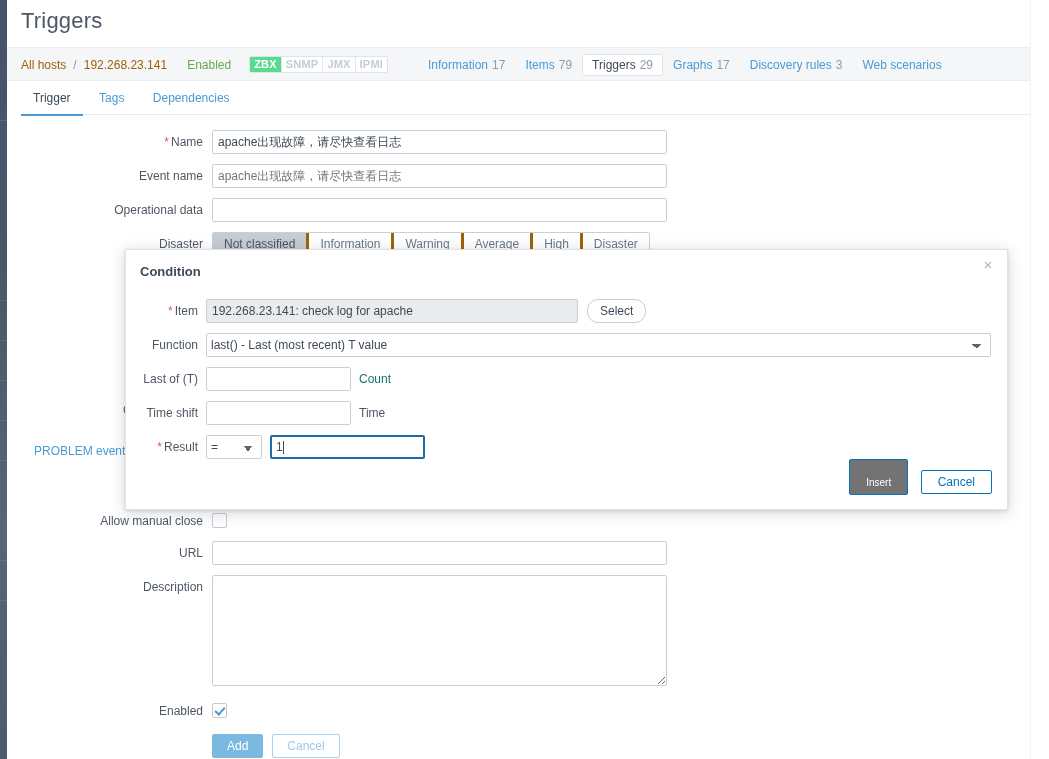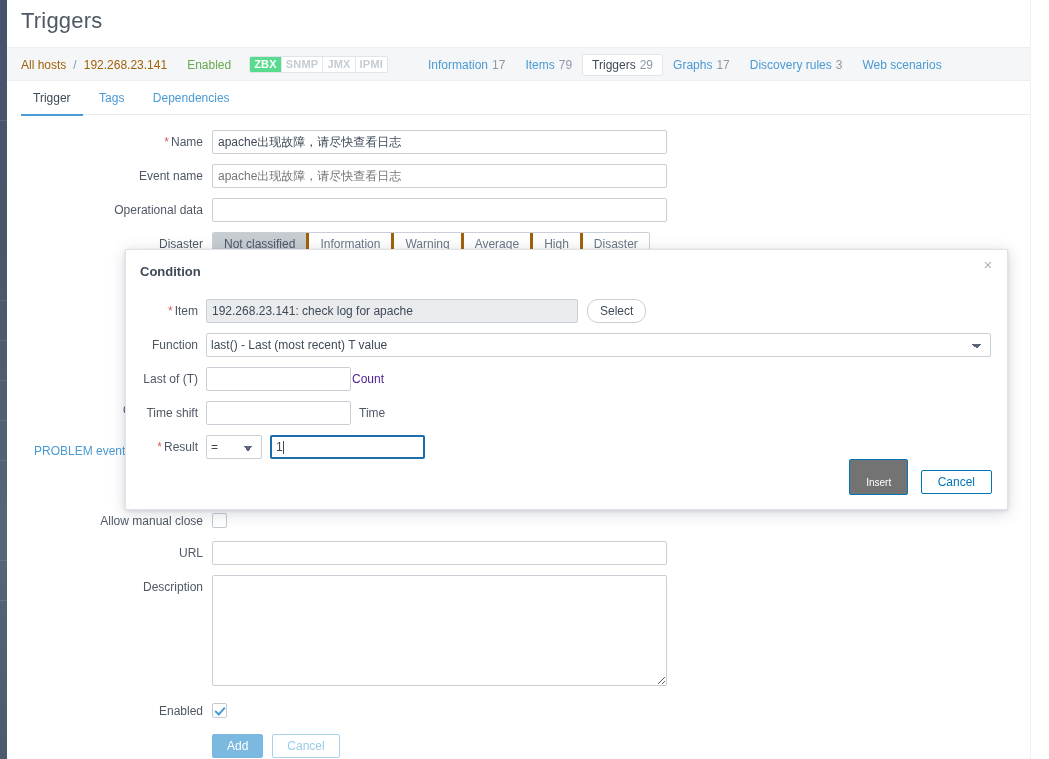--- a/index.html
+++ b/index.html
@@ -549,21 +549,21 @@
     <div class="mrow" style="left:8px; top:83px;">
       <div class="mlabel">Function</div>
       <select class="msel" style="width:785px;">
         <option>last() - Last (most recent) T value</option>
       </select>
     </div>
 
     <div class="mrow" style="left:8px; top:117px;">
       <div class="mlabel">Last of (T)</div>
       <input class="minput" style="width: 145px;" value="">
-      <span style="font-size:12px;color:#4c1d95;line-height:24px;margin-left:1px;">Count</span>
+      <span style="font-size:12px;color:#0f766e;line-height:24px;margin-left:8px;">Count</span>
     </div>
 
     <div class="mrow" style="left:8px; top:151px;">
       <div class="mlabel">Time shift</div>
       <input class="minput" style="width: 145px;" value="">
       <span style="font-size:12px;color:#4e5864;line-height:24px;margin-left:8px;">Time</span>
     </div>
 
     <div class="mrow" style="left:8px; top:185px;">
       <div class="mlabel"><span class="req">*</span><span>Result</span></div>

